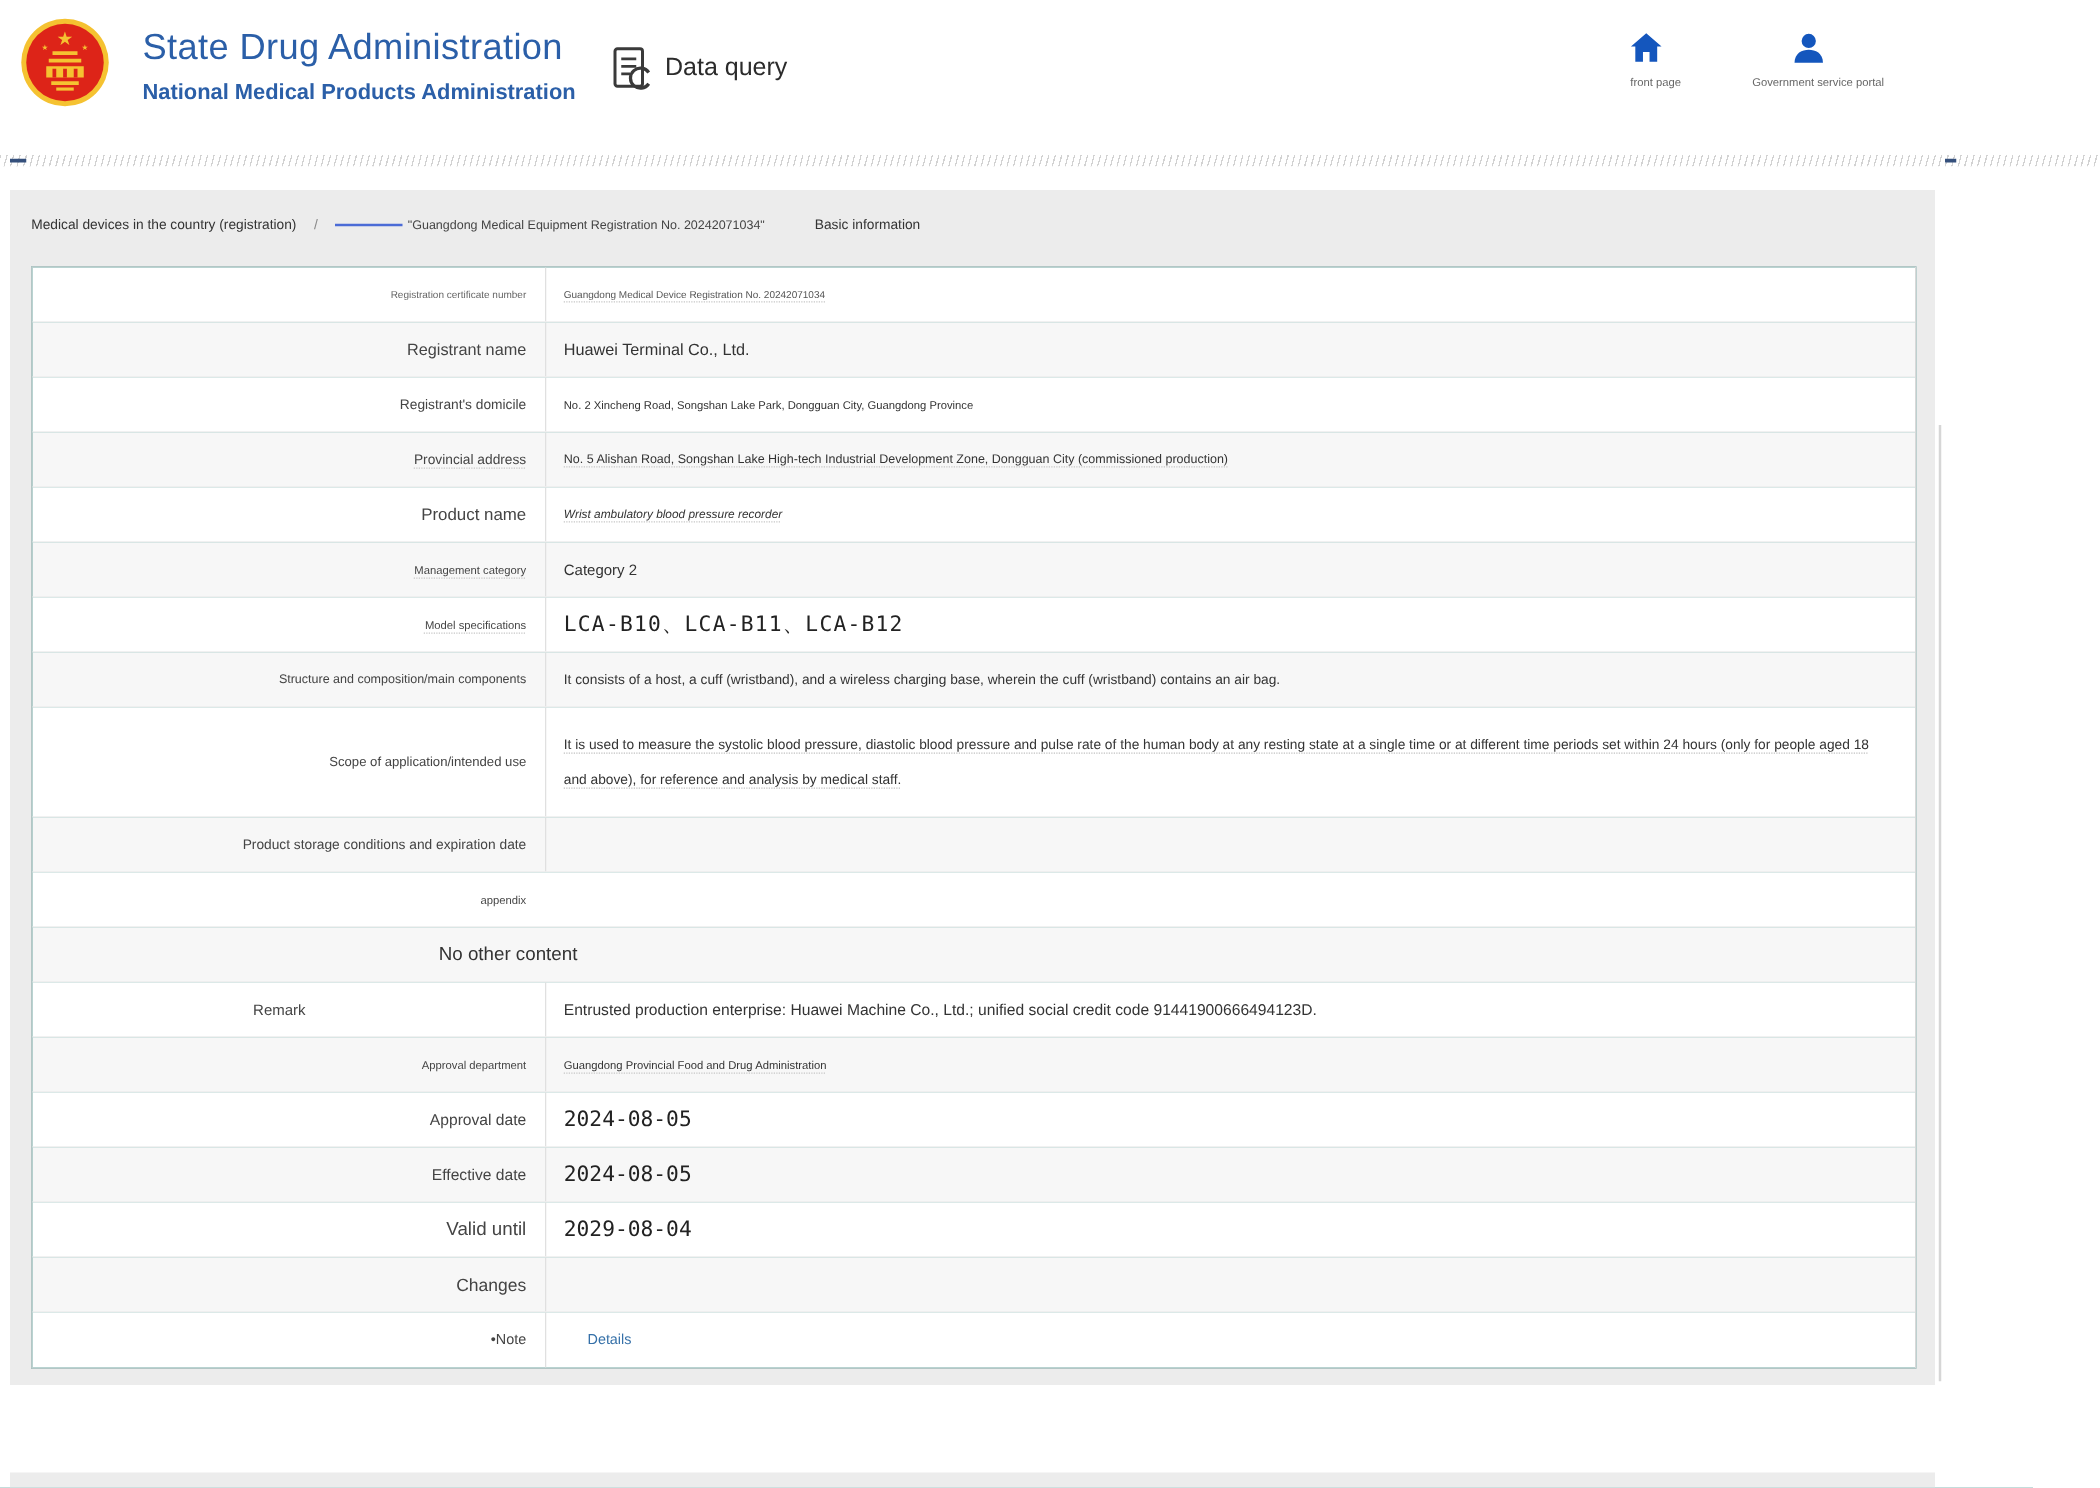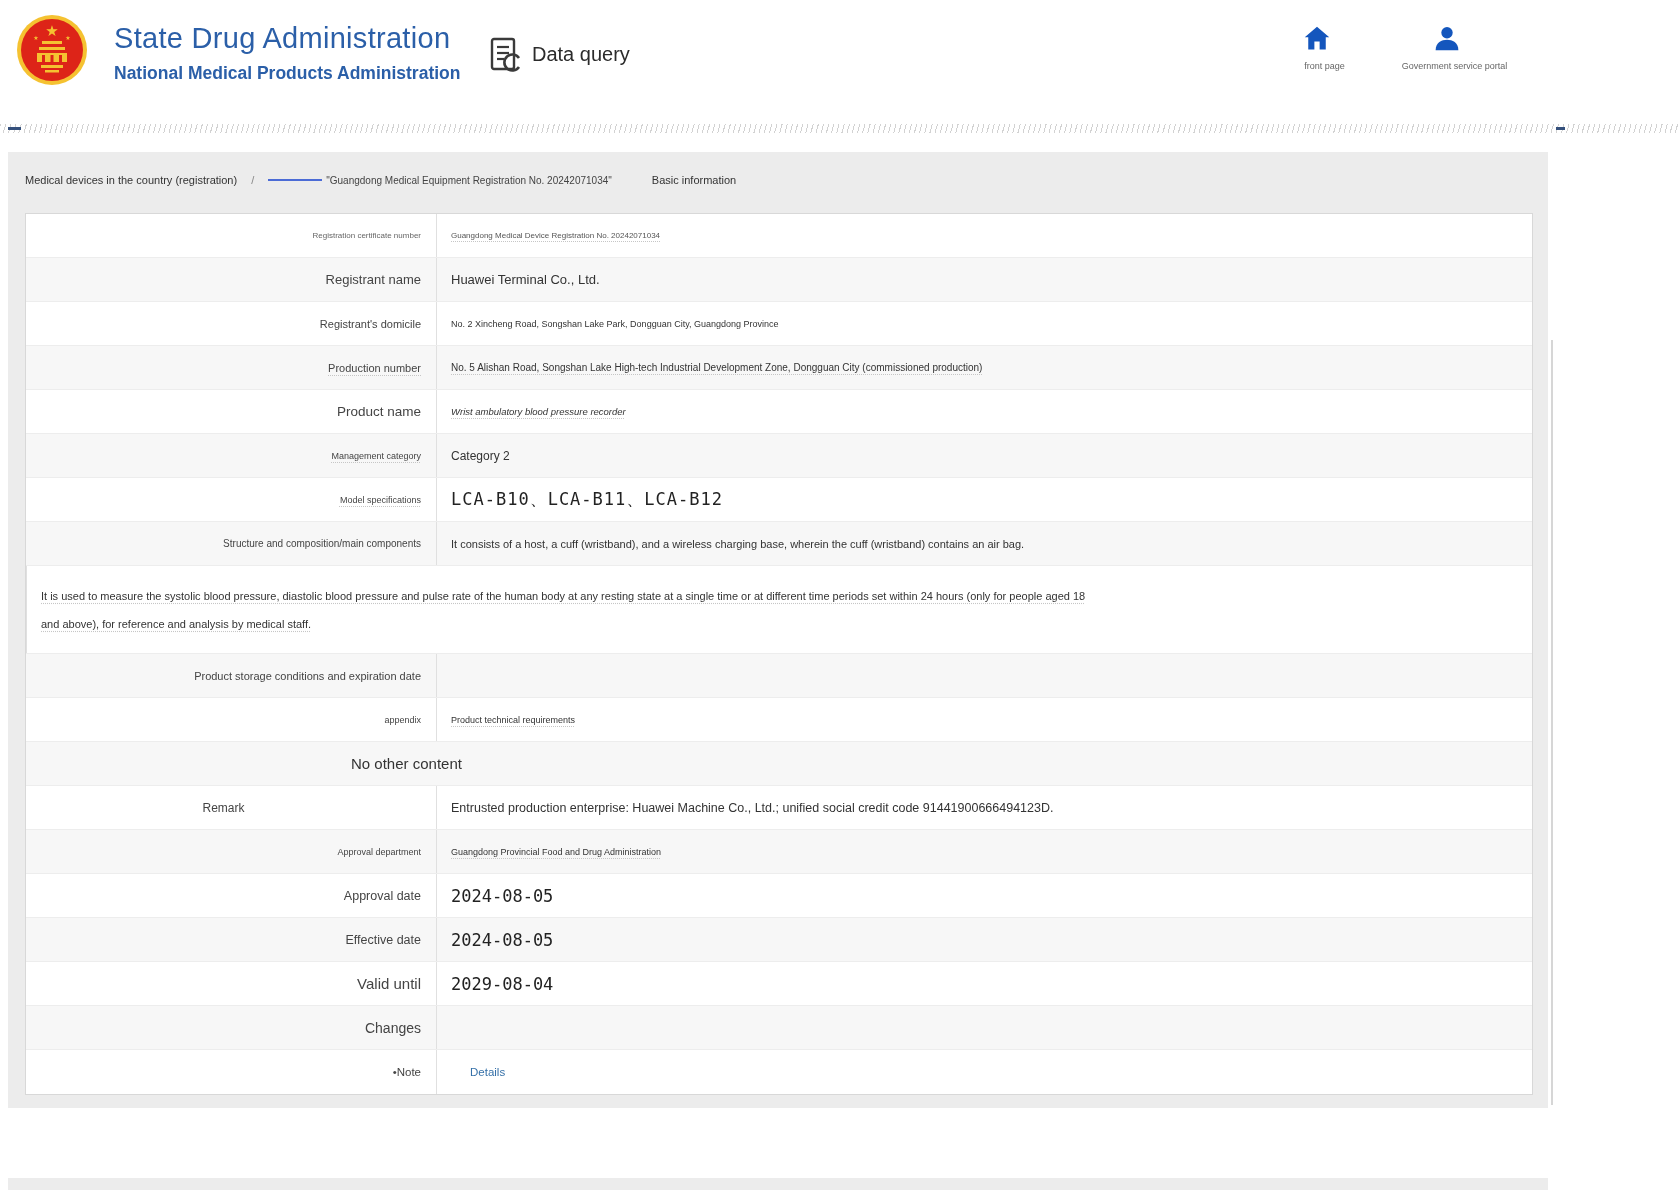--- a/index.html
+++ b/index.html
@@ -202,21 +202,21 @@
         <div class="row">
           <div class="cell-label">
             <span>Registrant's domicile</span>
           </div>
           <div class="cell-value">
             <span>No. 2 Xincheng Road, Songshan Lake Park, Dongguan City, Guangdong Province</span>
           </div>
         </div>
         <div class="row">
           <div class="cell-label">
-            <span>Production number</span>
+            <span>Provincial address</span>
           </div>
           <div class="cell-value">
             <span>No. 5 Alishan Road, Songshan Lake High-tech Industrial Development Zone, Dongguan City (commissioned production)</span>
           </div>
         </div>
         <div class="row">
           <div class="cell-label">
             <span>Product name</span>
           </div>
           <div class="cell-value">
@@ -241,38 +241,38 @@
         </div>
         <div class="row">
           <div class="cell-label">
             <span>Structure and composition/main components</span>
           </div>
           <div class="cell-value">
             <span>It consists of a host, a cuff (wristband), and a wireless charging base, wherein the cuff (wristband) contains an air bag.</span>
           </div>
         </div>
         <div class="row">
+          <div class="cell-label">
+            <span>Scope of application/intended use</span>
+          </div>
           <div class="cell-value">
             <span>It is used to measure the systolic blood pressure, diastolic blood pressure and pulse rate of the human body at any resting state at a single time or at different time periods set within 24 hours (only for people aged 18 and above), for reference and analysis by medical staff.</span>
           </div>
         </div>
         <div class="row">
           <div class="cell-label">
             <span>Product storage conditions and expiration date</span>
           </div>
           <div class="cell-value">
             <span></span>
           </div>
         </div>
         <div class="row">
           <div class="cell-label">
             <span>appendix</span>
-          </div>
-          <div class="cell-value">
-            <span>Product technical requirements</span>
           </div>
         </div>
         <div class="row">
           <div class="cell-full">
             <span>No other content</span>
           </div>
         </div>
         <div class="row">
           <div class="cell-label">
             <span>Remark</span>

